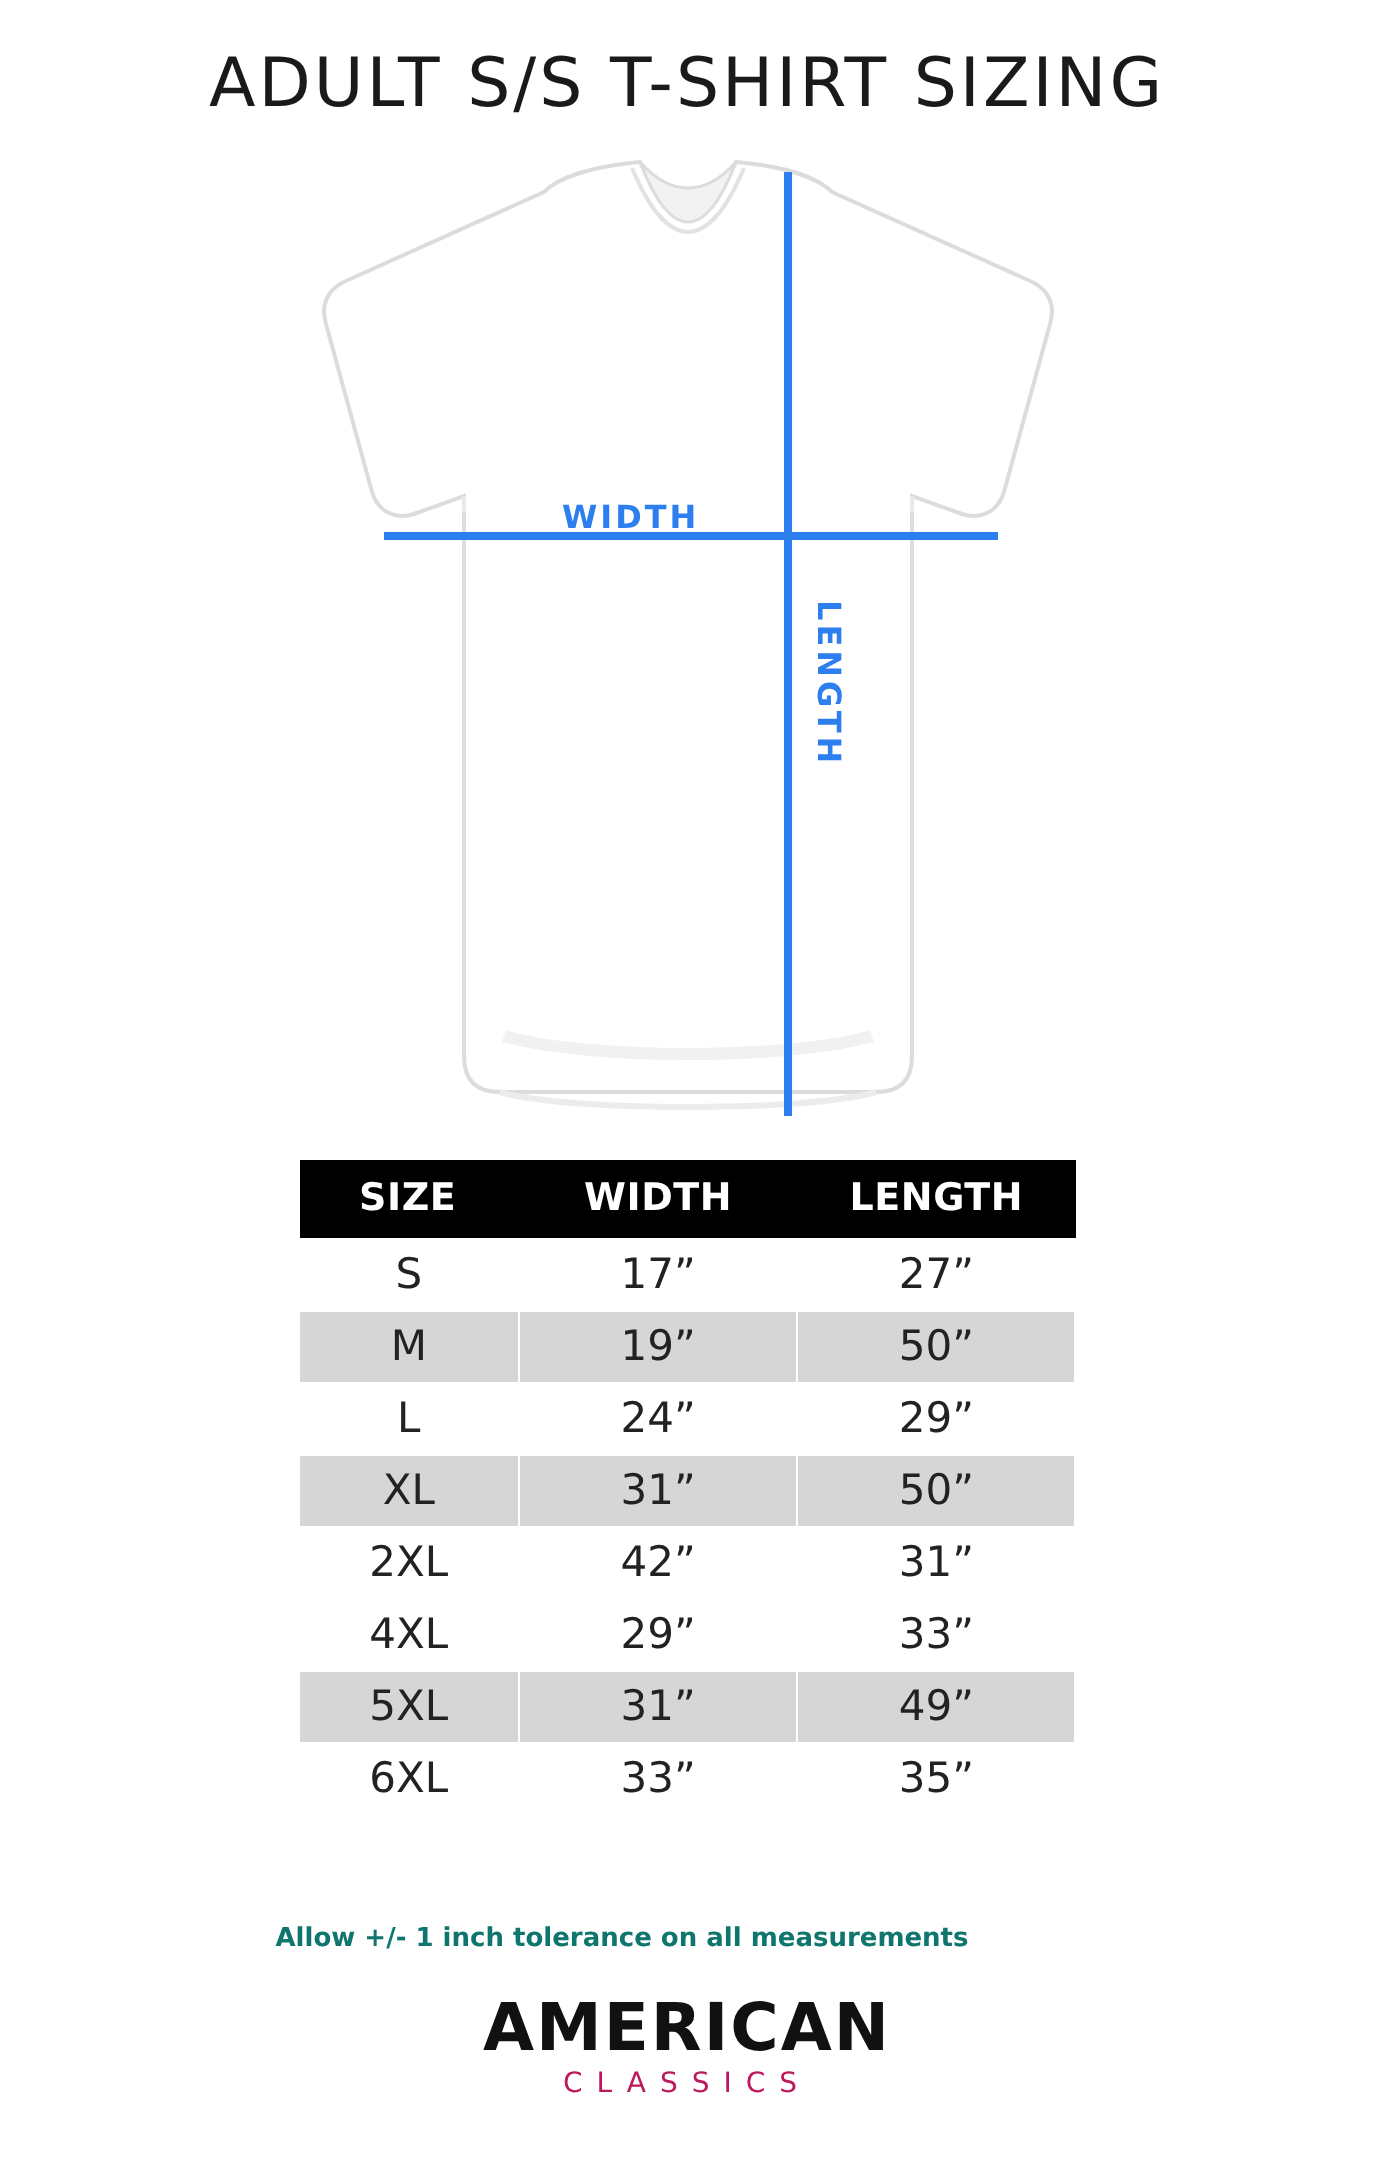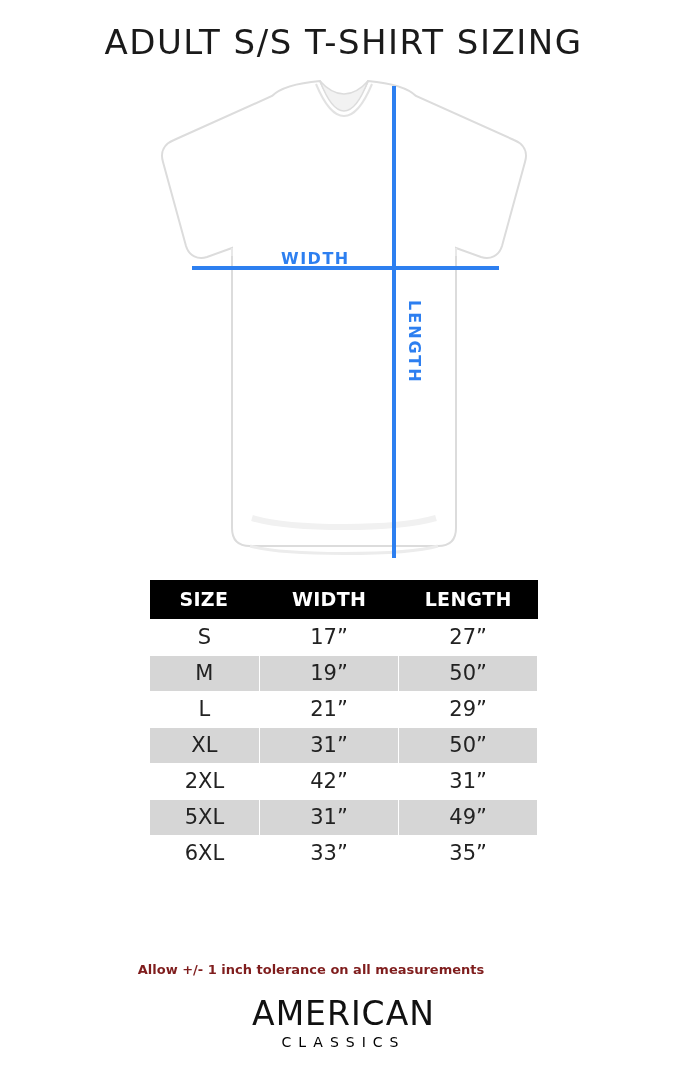--- a/index.html
+++ b/index.html
@@ -96,45 +96,45 @@
   table.size-table tr.even td { background: #d6d6d6; }
 
   .tolerance {
     position: absolute;
     top: 962px;
     left: 0;
     width: 622px;
     text-align: center;
     font-size: 13px;
     font-weight: bold;
-    color: #7f1d1d;
+    color: #0f766e;
     font-family: "DejaVu Sans", sans-serif;
   }
 
   .brand-main {
     position: absolute;
     top: 994px;
     left: 0;
     width: 687px;
     text-align: center;
     font-size: 33px;
-    font-weight: normal;
+    font-weight: bold;
     letter-spacing: 1px;
     color: #111111;
     font-family: "DejaVu Sans", sans-serif;
   }
   .brand-sub {
     position: absolute;
     top: 1034px;
     left: 0;
     width: 687px;
     text-align: center;
     font-size: 14px;
     letter-spacing: 7px;
-    color: #000000;
+    color: #be185d;
     font-family: "DejaVu Sans", sans-serif;
   }
 </style>
 </head>
 <body>
 
 <div class="page">
 
   <div class="title">ADULT S/S T-SHIRT SIZING</div>
 
@@ -194,33 +194,38 @@
           <td>17”</td>
           <td>27”</td>
         </tr>
         <tr class="even">
           <td>M</td>
           <td>19”</td>
           <td>50”</td>
         </tr>
         <tr class="odd">
           <td>L</td>
-          <td>21”</td>
+          <td>24”</td>
           <td>29”</td>
         </tr>
         <tr class="even">
           <td>XL</td>
           <td>31”</td>
           <td>50”</td>
         </tr>
         <tr class="odd">
           <td>2XL</td>
           <td>42”</td>
           <td>31”</td>
         </tr>
+        <tr class="odd">
+          <td>4XL</td>
+          <td>29”</td>
+          <td>33”</td>
+        </tr>
         <tr class="even">
           <td>5XL</td>
           <td>31”</td>
           <td>49”</td>
         </tr>
         <tr class="odd">
           <td>6XL</td>
           <td>33”</td>
           <td>35”</td>
         </tr>

